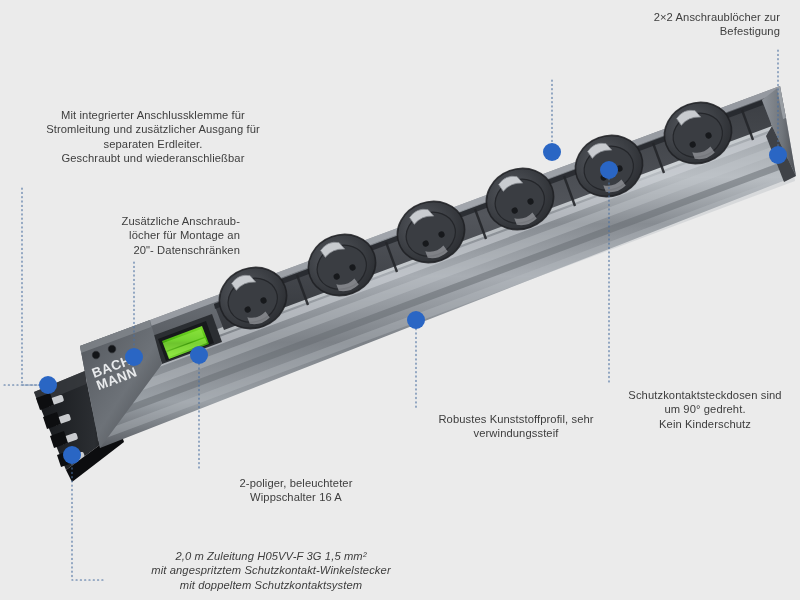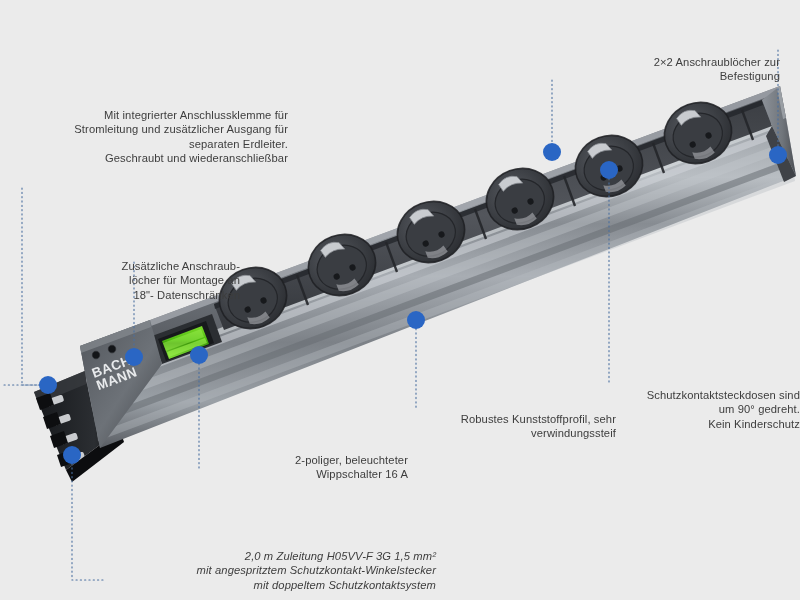--- a/index.html
+++ b/index.html
@@ -13,22 +13,22 @@
   #stage{position:absolute;left:0;top:0;width:800px;height:600px;}
   .ann{
     position:absolute;
     font-size:11.2px;
     line-height:14.4px;
     color:#3d3d3d;
     letter-spacing:0.1px;
     white-space:pre-line;
     -webkit-font-smoothing:antialiased;
   }
-  .ann.right{text-align:right;margin-top:45px;}
-  .ann.left{text-align:right;}
+  .ann.right{text-align:right;}
+  .ann.left{text-align:center;}
   svg.art{position:absolute;left:0;top:0;width:800px;height:600px;}
   .leader{stroke:#4a6fa0;stroke-width:1.1;stroke-dasharray:1.2 3.1;stroke-linecap:round;fill:none;}
   .dot{fill:#2a66c4;}
 </style>
 </head>
 <body>
 
 <div id="stage">
 
   <svg class="art" viewBox="0 0 800 600">
@@ -216,33 +216,33 @@
     </g>
   </svg>
 
   <div class="ann left" style="left:18px;top:108px;width:270px;">Mit integrierter Anschlussklemme für
 Stromleitung und zusätzlicher Ausgang für
 separaten Erdleiter.
 Geschraubt und wiederanschließbar</div>
 
   <div class="ann right" style="left:60px;top:214px;width:180px;">Zusätzliche Anschraub-
 löcher für Montage an
-18"- Datenschränken</div>
+20"- Datenschränken</div>
 
 
   <div class="ann right" style="left:600px;top:10px;width:180px;">2×2 Anschraublöcher zur
 Befestigung</div>
 
   <div class="ann left" style="left:610px;top:388px;width:190px;">Schutzkontaktsteckdosen sind
 um 90° gedreht.
 Kein Kinderschutz</div>
 
   <div class="ann left" style="left:416px;top:412px;width:200px;">Robustes Kunststoffprofil, sehr
 verwindungssteif</div>
 
-  <div class="ann left" style="left:196px;top:453px;width:200px;margin-left:12px;">2-poliger, beleuchteter
+  <div class="ann left" style="left:196px;top:476px;width:200px;">2-poliger, beleuchteter
 Wippschalter 16 A</div>
 
   <div class="ann left" style="left:106px;top:549px;width:330px;font-style:italic;">2,0 m Zuleitung H05VV-F 3G 1,5 mm²
 mit angespritztem Schutzkontakt-Winkelstecker
 mit doppeltem Schutzkontaktsystem</div>
 
 </div>
 
 </body></html>

